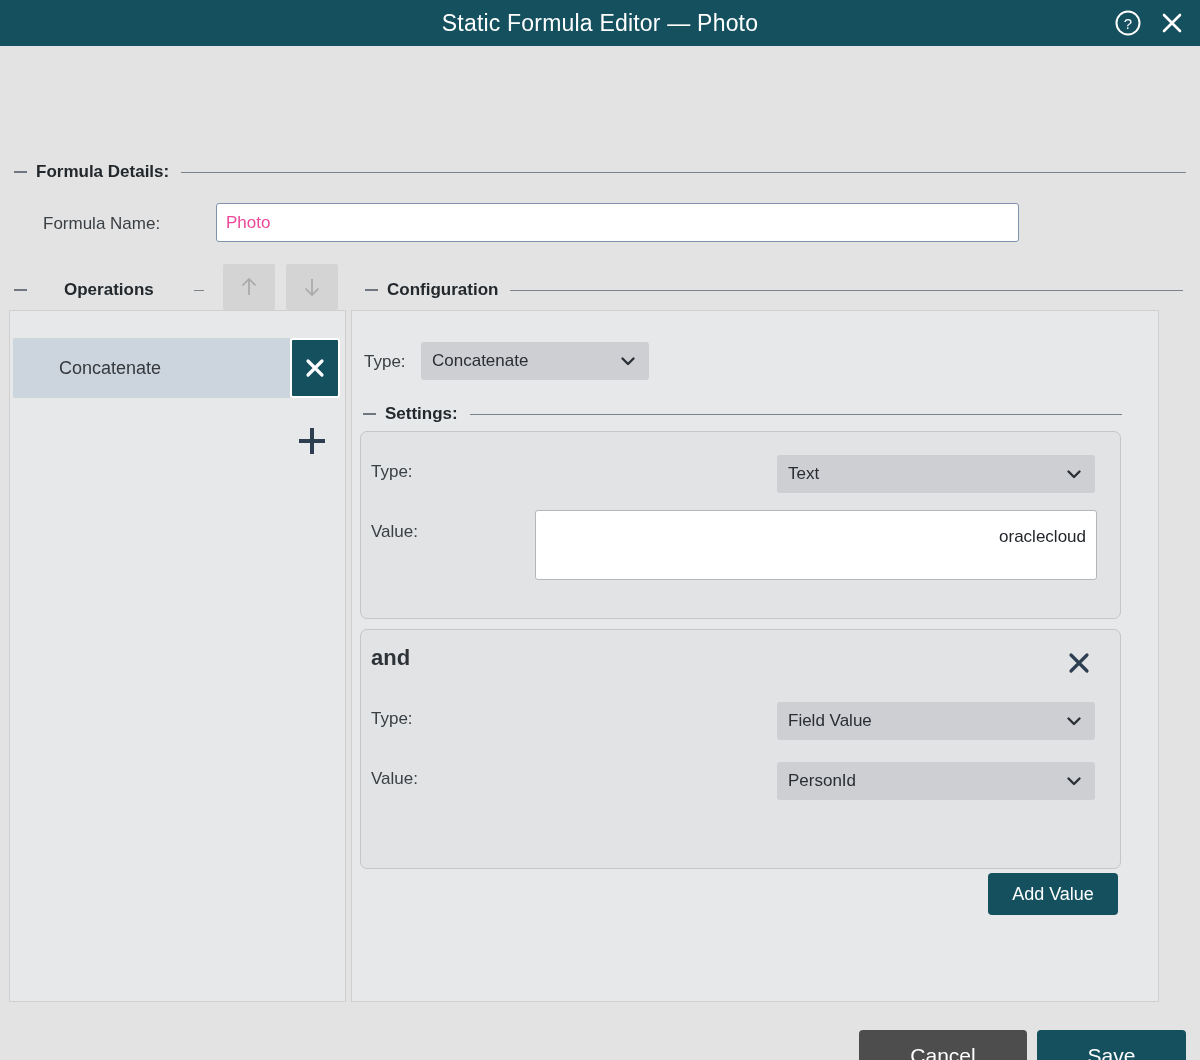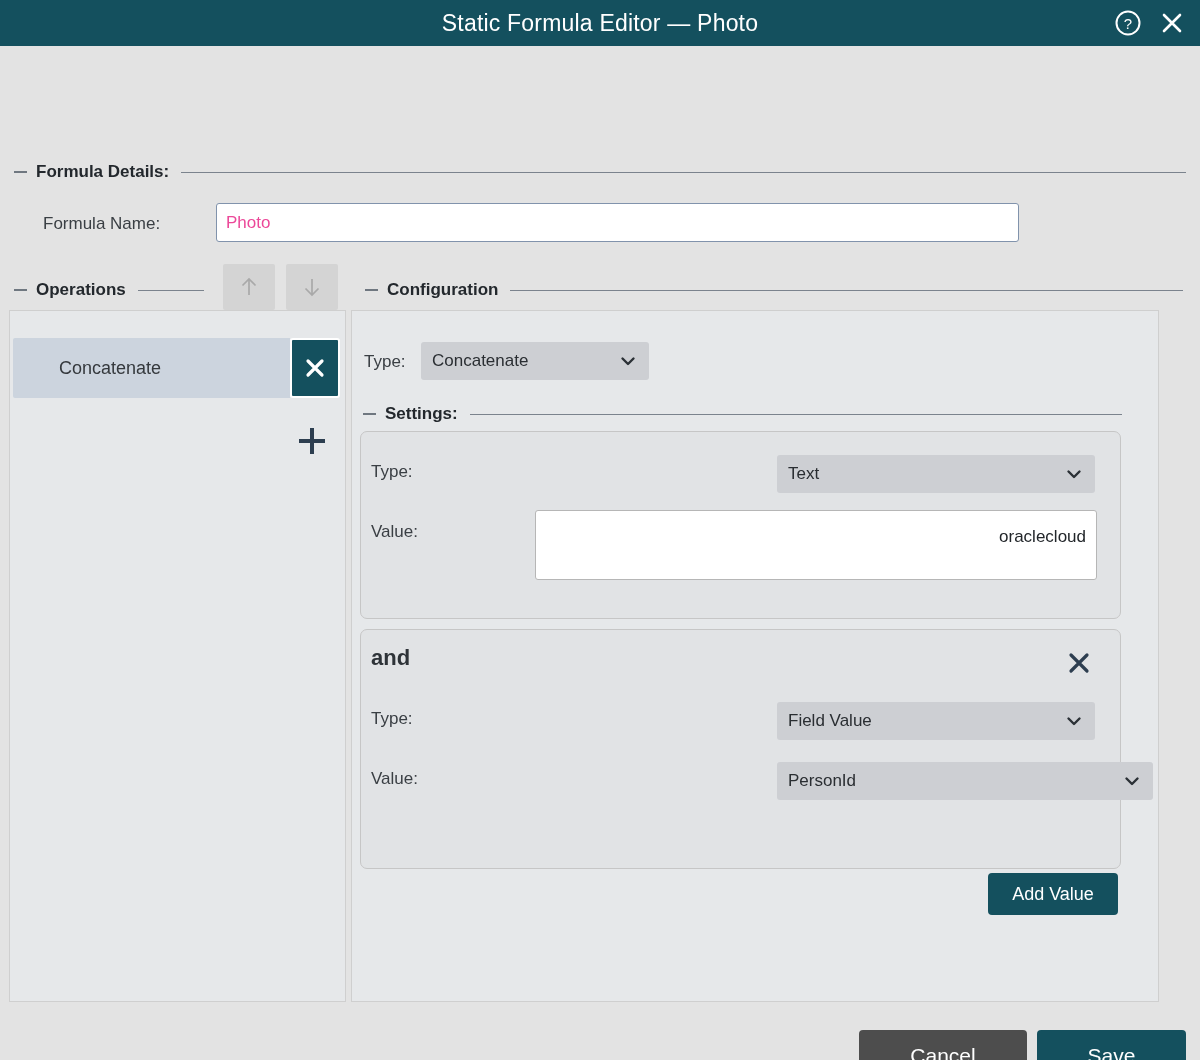--- a/index.html
+++ b/index.html
@@ -193,21 +193,21 @@
 
   <div class="legend-row" style="left:14px; top:84px; width:1172px;">
     <span class="legend-dash"></span>
     <span class="legend-text">Formula Details:</span>
     <span class="legend-line" style="flex:1;"></span>
   </div>
 
   <div class="label-plain" style="left:43px; top:136px;">Formula Name:</div>
   <input class="text-input" style="left: 216px; top: 125px; width: 803px; height: 39px;" value="Photo">
 
-  <div class="legend-row" style="left:14px; top:202px; width:190px;">
+  <div class="legend-row" style="left:14px; top:202px; width:190px;gap:28px;">
     <span class="legend-dash"></span>
     <span class="legend-text">Operations</span>
     <span class="legend-line" style="flex:1;"></span>
   </div>
 
   <div class="movebtn" style="left:223px; top:186px;">
     <svg width="26" height="26" viewBox="0 0 26 26">
       <path d="M13 21 L13 5 M6.5 11.5 L13 5 L19.5 11.5" fill="none" stroke="#a9a9a9" stroke-width="1.7"></path>
     </svg>
   </div>
@@ -288,21 +288,21 @@
   <div class="select" style="left:777px; top:624px; width:318px; height:38px;">
     <span>Field Value</span>
     <span class="caret">
       <svg width="18" height="18" viewBox="0 0 18 18">
         <path d="M3.5 6.5 L9 12 L14.5 6.5" fill="none" stroke="#2b3136" stroke-width="2.4" stroke-linecap="round" stroke-linejoin="round"></path>
       </svg>
     </span>
   </div>
 
   <div class="row-label" style="left:371px; top:691px;">Value:</div>
-  <div class="select" style="left:777px; top:684px; width:376px; height:38px;">
+  <div class="select" style="left:777px; top:684px; width:318px; height:38px;">
     <span>PersonId</span>
     <span class="caret">
       <svg width="18" height="18" viewBox="0 0 18 18">
         <path d="M3.5 6.5 L9 12 L14.5 6.5" fill="none" stroke="#2b3136" stroke-width="2.4" stroke-linecap="round" stroke-linejoin="round"></path>
       </svg>
     </span>
   </div>
 
   <button class="btn btn-gray" style="left:859px; top:952px; width:168px; height:52px; font-size:21px;">Cancel</button>
 

